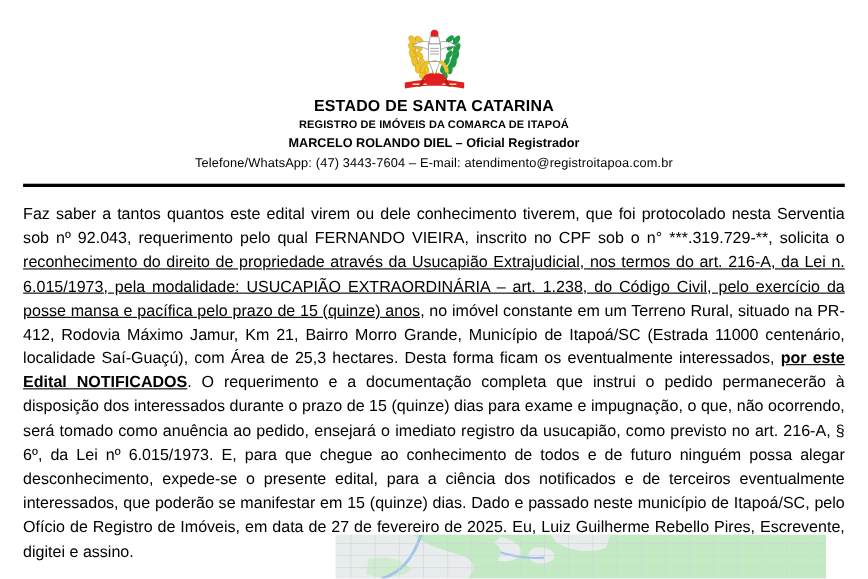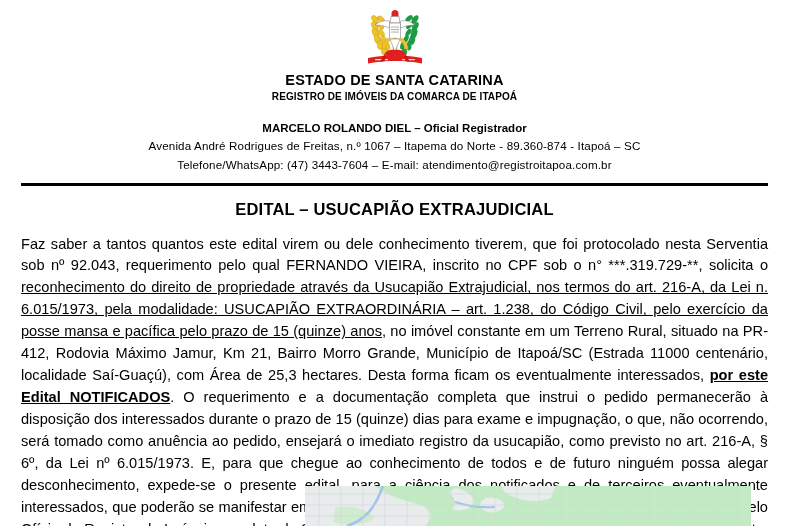--- a/index.html
+++ b/index.html
@@ -15,21 +15,21 @@
     font-family: "Liberation Sans", sans-serif;
     color: #000000;
     position: relative;
   }
 
   .page {
     width: 789px;
     height: 426px;
     position: relative;
     box-sizing: border-box;
-    padding: 0 21px;
+    padding: 17px 21px;
   }
 
   
   .letterhead {
     text-align: center;
     padding-top: 6px;
   }
 
   .crest {
     width: 66px;
@@ -47,21 +47,21 @@
   .org-line-2 {
     font-size: 10px;
     font-weight: bold;
     letter-spacing: 0.1px;
     line-height: 1.3;
   }
   .org-line-3 {
     font-size: 11.5px;
     font-weight: bold;
     line-height: 1.55;
-    margin-top: 17px;
+    margin-top: 3px;
   }
   .addr-line {
     font-size: 11.6px;
     line-height: 1.62;
     letter-spacing: 0.15px;
   }
 
   .rule {
     border: 0;
     border-top: 3px solid #000;
@@ -177,27 +177,25 @@
         <rect x="80" y="106" width="26" height="2.4" rx="1"></rect>
       </g>
 
       <path d="M45 96 L36 112 L45 110 L48 100 Z" fill="#c41818"></path>
       <path d="M87 96 L96 112 L87 110 L84 100 Z" fill="#c41818"></path>
     </svg>
 
     <div class="org-line-1">ESTADO DE SANTA CATARINA</div>
     <div class="org-line-2">REGISTRO DE IMÓVEIS DA COMARCA DE ITAPOÁ</div>
     <div class="org-line-3">MARCELO ROLANDO DIEL – Oficial Registrador</div>
-    <div class="addr-line">Avenida André Rodrigues de Freitas, n.º 1067 – Itapema do Norte - 89.360-874 - Itapoá – SC</div>
     <div class="addr-line">Telefone/WhatsApp: (47) 3443-7604 – E-mail: atendimento@registroitapoa.com.br</div>
   </div>
 
   <hr class="rule">
 
-  <h1 class="doc-title">EDITAL – USUCAPIÃO EXTRAJUDICIAL</h1>
 
   <p class="body-text"><span>Faz saber a tantos quantos este edital virem ou dele conhecimento tiverem, que foi protocolado nesta Serventia sob nº 92.043, requerimento pelo qual FERNANDO VIEIRA, inscrito no CPF sob o n° ***.319.729-**, solicita o </span><span class="u">reconhecimento do direito de propriedade através da Usucapião Extrajudicial, nos termos do art. 216-A, da Lei n. 6.015/1973, pela modalidade: USUCAPIÃO EXTRAORDINÁRIA – art. 1.238, do Código Civil, pelo exercício da posse mansa e pacífica pelo prazo de 15 (quinze) anos</span><span>, no imóvel constante em um Terreno Rural, situado na PR-412, Rodovia Máximo Jamur, Km 21, Bairro Morro Grande, Município de Itapoá/SC (Estrada 11000 centenário, localidade Saí-Guaçú), com </span><span class="b">Área de 25,3 hectares</span><span>. Desta forma ficam os eventualmente interessados, </span><span class="bu">por este Edital NOTIFICADOS</span><span>. O requerimento e a documentação completa que instrui o pedido permanecerão à disposição dos interessados durante o prazo de 15 (quinze) dias para exame e impugnação, o que, não ocorrendo, será tomado como anuência ao pedido, ensejará o imediato registro da usucapião, como previsto no art. 216-A, § 6º, da Lei nº 6.015/1973. E, para que chegue ao conhecimento de todos e de futuro ninguém possa alegar desconhecimento, expede-se o presente edital, para a ciência dos notificados e de terceiros eventualmente interessados, que poderão se manifestar em 15 (quinze) dias. Dado e passado neste município de Itapoá/SC, pelo Ofício de Registro de Imóveis, em data de 27 de fevereiro de 2025. Eu, Luiz Guilherme Rebello Pires, Escrevente, digitei e assino.</span></p>
 
   <div class="map-wrap">
     <svg class="map-svg" width="446" height="40" viewBox="0 0 446 40" aria-hidden="true">
       <rect x="0" y="0" width="446" height="40" fill="#e9ecec"></rect>
 
       <path d="M70 0 L446 0 L446 40 L120 40 C130 30 126 22 112 18 C98 14 82 10 70 0 Z" fill="#c3ebc3"></path>
       <path d="M30 22 C48 18 62 24 70 32 C58 40 40 40 28 36 Z" fill="#cfeccf"></path>
       <path d="M150 2 C168 6 174 16 164 22 C152 28 136 22 138 12 Z" fill="#e9ecec"></path>

